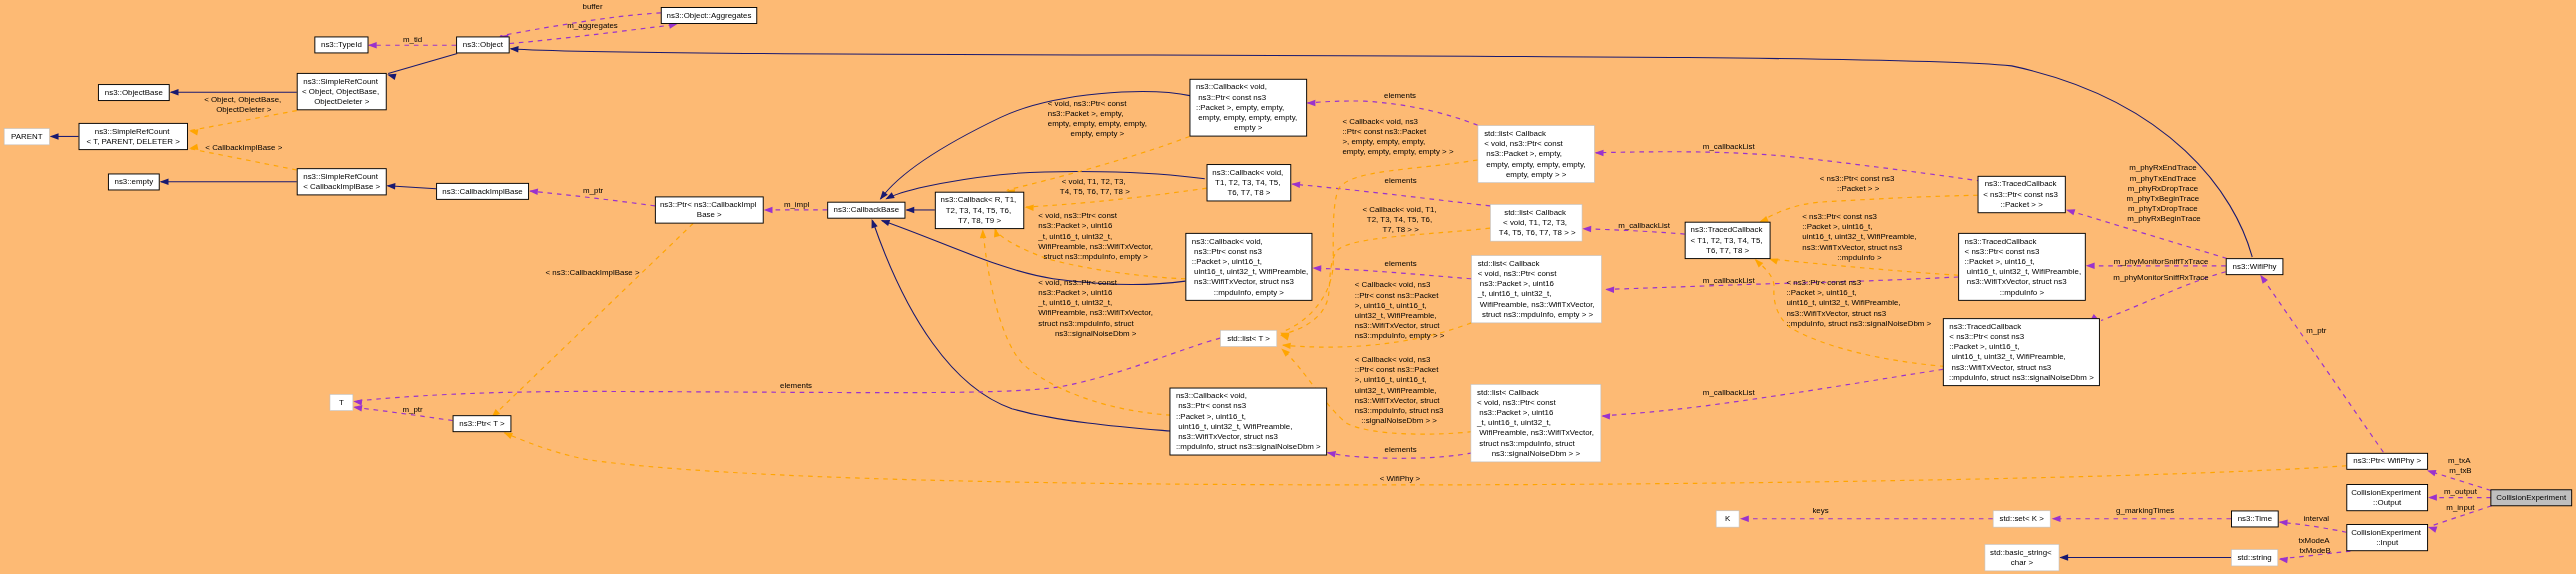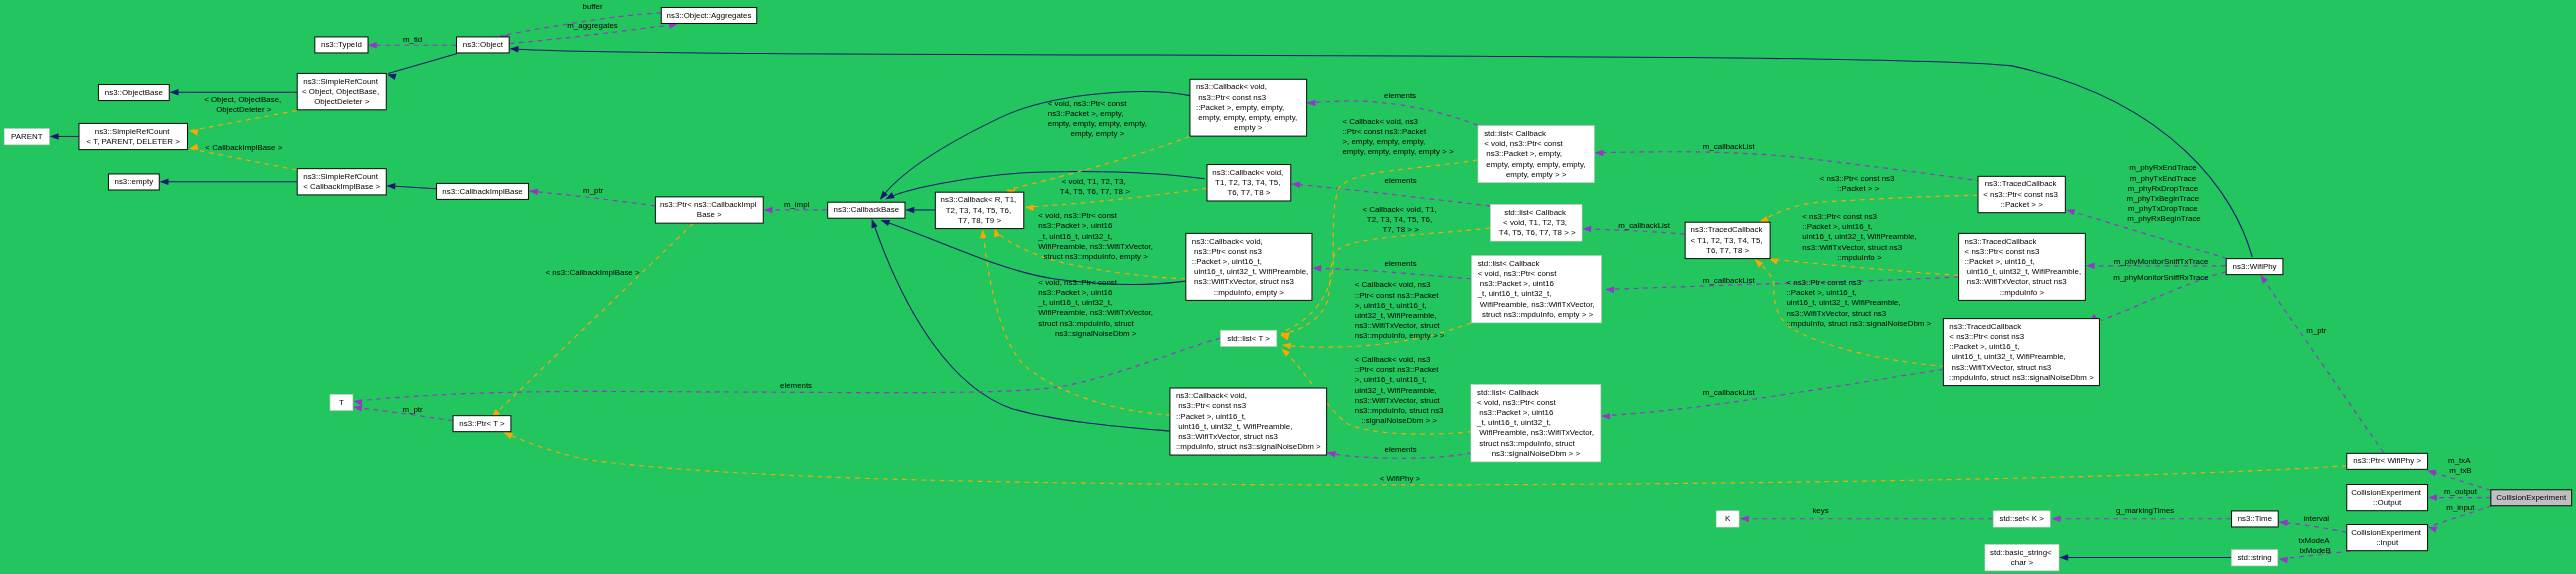--- a/index.html
+++ b/index.html
@@ -1,18 +1,18 @@
 <!DOCTYPE html>
 <html style="font-size:9.4px"><head>
 <meta charset="utf-8">
 <title>CollisionExperiment collaboration diagram</title>
 <style>
 html,body{margin:0;padding:0;background:#fff;}
 body{width:2576px;height:574px;overflow:hidden;font-family:"Liberation Sans",sans-serif;}
-#graph{position:relative;width:2576px;height:574px;background:#22c55e;}
+#graph{position:relative;width:2576px;height:574px;background:#fdba74;}
 #svg{position:absolute;left:0;top:0;}
 .nl,.el{font-family:"Liberation Sans",sans-serif;font-size:13.45px;fill:#000;}
 </style>
 </head>
 <body>
 
 <div id="graph">
 <svg id="svg" width="2576" height="574" viewBox="0 0 4379 976" xmlns="http://www.w3.org/2000/svg">
 <g>
 <path fill="none" stroke="#191970" stroke-width="1.8" d="M777,91 L659.5,125"></path>

